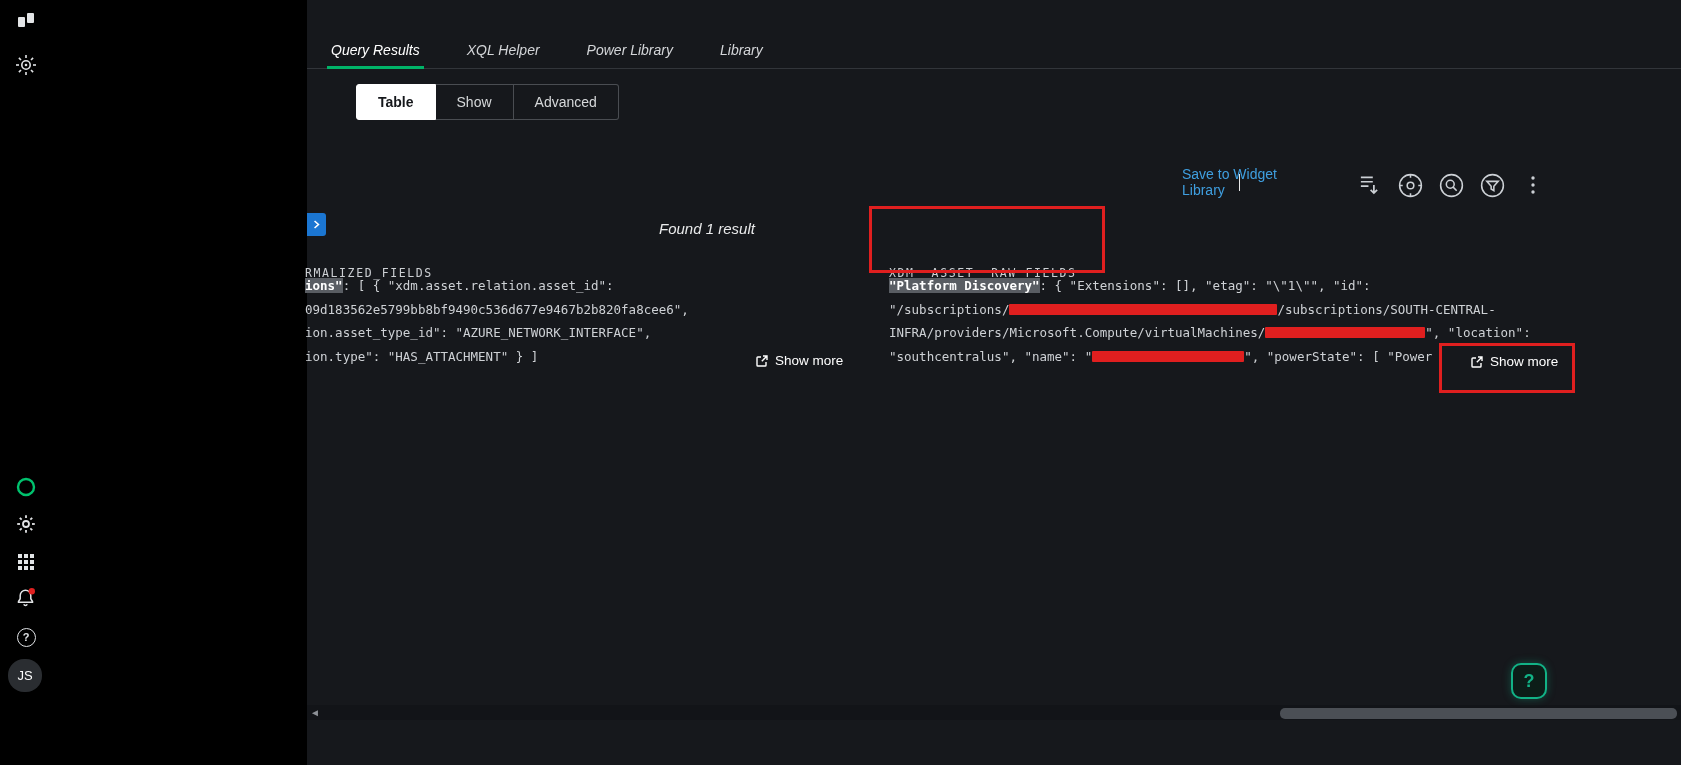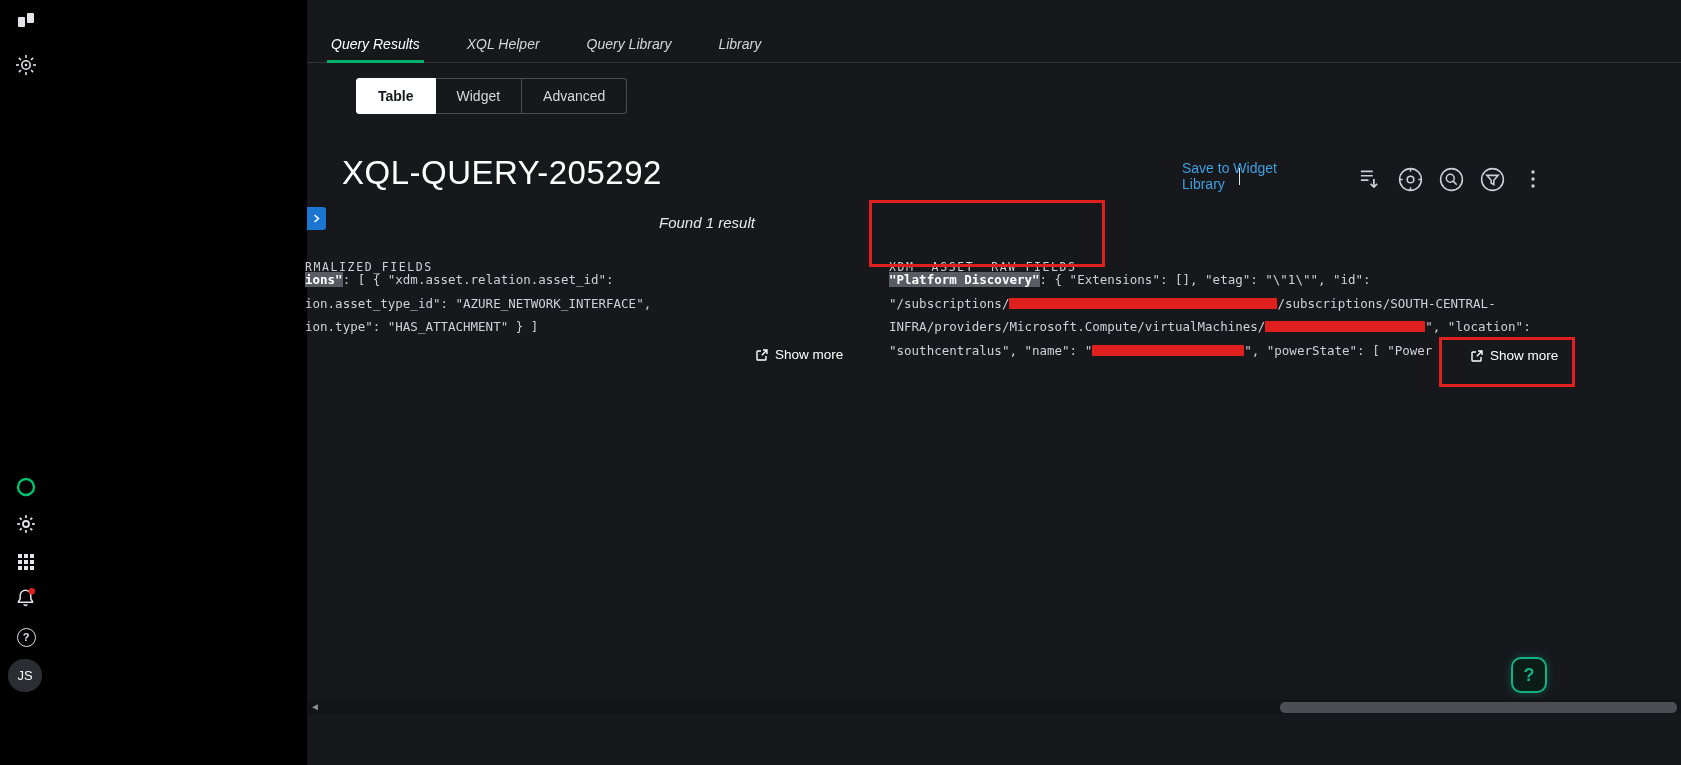--- a/index.html
+++ b/index.html
@@ -9,21 +9,21 @@
   .sidebar{position:absolute;left:0;top:0;width:307px;height:765px;background:#000;}
   .side-icon{position:absolute;left:14px;width:24px;height:24px;display:flex;align-items:center;justify-content:center;cursor:pointer;}
   .grid-icon{display:grid;grid-template-columns:repeat(3,4px);grid-template-rows:repeat(3,4px);gap:2px;}
   .grid-icon i{background:#e2e4e6;display:block;}
   .help-ring{width:17px;height:17px;border:1.5px solid #dfe2e5;border-radius:50%;color:#dfe2e5;
     font-size:11px;font-weight:bold;display:flex;align-items:center;justify-content:center;}
   .avatar{position:absolute;left:8px;top:659px;width:34px;height:33px;background:#2a2d31;border-radius:16px;
     color:#fff;font-size:13px;display:flex;align-items:center;justify-content:center;cursor:pointer;}
 
   
-  .main{position:absolute;left:307px;top:0;width:1374px;height:759px;}
+  .main{position:absolute;left:307px;top:6px;width:1374px;height:759px;}
 
   .tabbar{position:absolute;left:0;top:30px;width:100%;height:33px;border-bottom:1px solid #32353a;
     display:flex;align-items:flex-end;padding-left:24px;gap:47px;box-sizing:border-box;}
   .tab{position:relative;padding-bottom:10px;font-size:14px;font-style:italic;color:#d4d6d9;cursor:pointer;white-space:nowrap;}
   .tab.active{color:#fff;}
   .tab.active .tab-underline{position:absolute;left:-4px;right:-4px;bottom:-1px;height:3px;background:var(--accent-green,#00b368);}
 
   .segmented{position:absolute;left:49px;top:78px;display:flex;height:36px;}
   .seg-btn{display:flex;align-items:center;justify-content:center;padding:8px 21px;font-size:14px;color:#d6d8da;
     background:transparent;border:1px solid #4a4d52;border-left:none;cursor:pointer;box-sizing:border-box;}
@@ -154,34 +154,33 @@
 
     <div class="tabbar">
       <div class="tab active">
         <span>Query Results</span>
         <div class="tab-underline"></div>
       </div>
       <div class="tab">
         <span>XQL Helper</span>
       </div>
       <div class="tab">
-        <span>Query Library</span>
+        <span>Power Library</span>
       </div>
       <div class="tab">
         <span>Library</span>
       </div>
     </div>
 
     <div class="segmented">
       <button class="seg-btn active">Table</button>
-      <button class="seg-btn">Widget</button>
+      <button class="seg-btn">Show</button>
       <button class="seg-btn">Advanced</button>
     </div>
 
-    <div class="page-title">XQL-QUERY-205292</div>
     <div class="result-summary">Found 1 result</div>
     <div class="save-link">Save to Widget Library</div>
     <div class="text-caret"></div>
 
     <div class="toolbar">
       <button class="tool-btn">
         <svg width="26" height="26" viewBox="0 0 24 24" fill="none" stroke="#ccd0d5" stroke-width="1.6">
           <path d="M4.5 5 h11 M4.5 9 h11 M4.5 13 h7"></path>
           <path d="M16.5 12 v7 M13.5 16.5 l3 3 3 -3"></path>
         </svg>
@@ -221,20 +220,21 @@
       </svg>
     </button>
 
     <div class="col-header" style="left:-2px;">RMALIZED_FIELDS</div>
     <div class="col-header" style="left:582px;text-align:center;">XDM__ASSET__RAW_FIELDS</div>
 
     <div class="annotation-box ann-header"></div>
 
     <div class="cell cell-left">
         <div class="cell-line"><span class="hl">ions"</span><span>: [ { "xdm.asset.relation.asset_id":</span></div>
+        <div class="cell-line"><span>09d183562e5799bb8bf9490c536d677e9467b2b820fa8cee6",</span></div>
         <div class="cell-line"><span>ion.asset_type_id": "AZURE_NETWORK_INTERFACE",</span></div>
         <div class="cell-line"><span>ion.type": "HAS_ATTACHMENT" } ]</span></div>
       </div>
     <div class="cell cell-right">
         <div class="cell-line"><span class="hl">"Platform Discovery"</span><span>: { "Extensions": [], "etag": "\"1\"", "id":</span></div>
         <div class="cell-line"><span>"/subscriptions/</span><span class="redact" style="width: 268px;"></span><span>/subscriptions/SOUTH-CENTRAL-</span></div>
         <div class="cell-line"><span>INFRA/providers/Microsoft.Compute/virtualMachines/</span><span class="redact" style="width: 160px;"></span><span>", "location":</span></div>
         <div class="cell-line"><span>"southcentralus", "name": "</span><span class="redact" style="width: 152px;"></span><span>", "powerState": [ "Power</span></div>
       </div>
 

